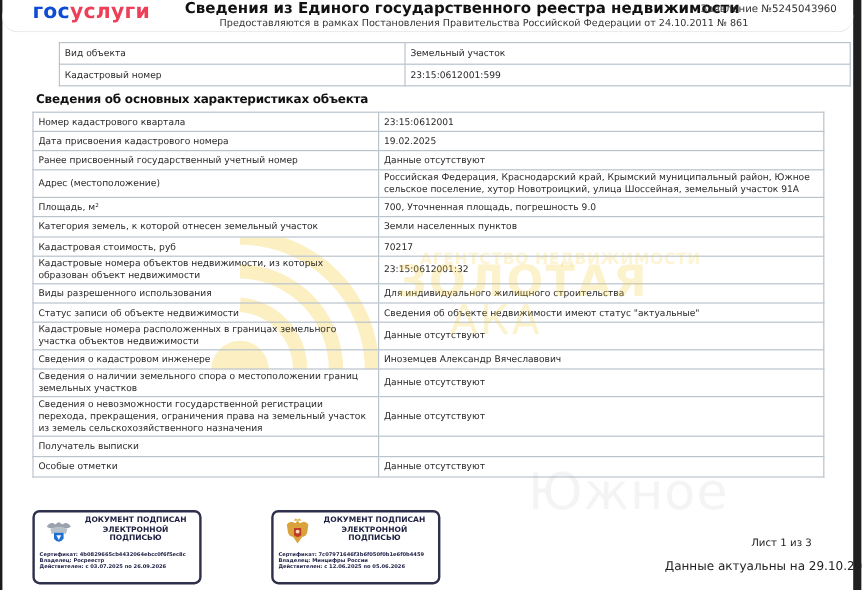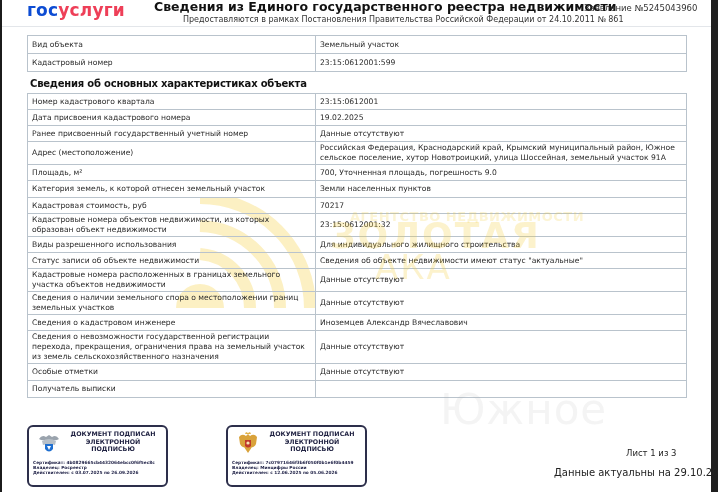--- a/index.html
+++ b/index.html
@@ -5,32 +5,32 @@
   html, body { margin: 0; padding: 0; }
   body {
     width: 718px; height: 492px; overflow: hidden; position: relative;
     background: #ffffff;
     font-family: "DejaVu Sans", sans-serif;
     color: #222;
   }
   .left-edge { position: absolute; left: 0; top: 0; width: 2px; height: 492px; background: #1b1b1b; }
   .right-strip { position: absolute; right: 0; top: 0; width: 7px; height: 492px; background: #1f1f1f; }
 
-  .header { position: absolute; left: 2px; top: 0; width: 709px; height: 26px; background: #fff; border-bottom: 1px solid #e3e6ea; }
+  .header { position: absolute; left: 2px; top: 0; width: 709px; height: 26px; background: #fff; border-bottom: 1px solid #e3e6ea; border-radius: 13px; }
   .logo { position: absolute; left: 25px; top: 0px; font-size: 17px; font-weight: bold; letter-spacing: 0.2px; font-family: "DejaVu Sans", sans-serif; }
   .logo .gos { color: #0d4cd3; }
   .logo .uslugi { color: #ee3f58; }
   .doc-title { position: absolute; left: 152px; top: -1px; font-size: 12.5px; font-weight: bold; color: #111; font-family: "DejaVu Sans", sans-serif; white-space: nowrap; }
   .doc-subtitle { position: absolute; left: 153px; top: 15px; font-size: 8px; color: #333; white-space: nowrap; padding-left: 28px; }
   .application-no { position: absolute; left: 582px; top: 3px; font-size: 8.5px; color: #333; white-space: nowrap; }
 
   table.info { position: absolute; left: 27px; border-collapse: collapse; width: 660px; font-size: 7.6px; color: #2a2a2a; }
   table.info td { border: 1px solid #b9c3cc; padding: 1px 4px; vertical-align: middle; line-height: 10px; }
   table.info td.k { width: 279px; }
-  table.top { top: 35px; }
+  table.top { top: 35px; margin-left: 22px; }
   table.top td { height: 15px; }
   table.main { top: 93px; }
 
   .section-title { position: absolute; left: 30px; top: 78px; font-size: 10px; font-weight: bold; color: #111; letter-spacing: -0.2px; white-space: nowrap; }
 
   .watermark { position: absolute; pointer-events: none; }
   .wm-arcs { left: 150px; top: 198px; width: 170px; height: 110px; }
   .wm-text1 { left: 350px; top: 209px; font-size: 13px; font-weight: bold; color: rgba(240, 205, 60, 0.22); letter-spacing: 0.5px; white-space: nowrap; }
   .wm-text2 { left: 330px; top: 218px; font-size: 36px; font-weight: bold; color: rgba(245, 205, 50, 0.25); letter-spacing: 2px; white-space: nowrap; line-height: 36px; }
   .wm-text3 { left: 375px; top: 250px; font-size: 34px; font-weight: normal; color: rgba(245, 205, 50, 0.25); letter-spacing: 2px; white-space: nowrap; line-height: 34px; }
@@ -125,39 +125,39 @@
       <td>Для индивидуального жилищного строительства</td>
     </tr>
     <tr style="height:16px">
       <td class="k">Статус записи об объекте недвижимости</td>
       <td>Сведения об объекте недвижимости имеют статус "актуальные"</td>
     </tr>
     <tr style="height:22px">
       <td class="k">Кадастровые номера расположенных в границах земельного участка объектов недвижимости</td>
       <td>Данные отсутствуют</td>
     </tr>
+    <tr style="height:16px">
+      <td class="k">Сведения о кадастровом инженере</td>
+      <td>Иноземцев Александр Вячеславович</td>
+    </tr>
     <tr style="height:22px">
       <td class="k">Сведения о наличии земельного спора о местоположении границ земельных участков</td>
       <td>Данные отсутствуют</td>
-    </tr>
-    <tr style="height:16px">
-      <td class="k">Сведения о кадастровом инженере</td>
-      <td>Иноземцев Александр Вячеславович</td>
     </tr>
     <tr style="height:32px">
       <td class="k">Сведения о невозможности государственной регистрации перехода, прекращения, ограничения права на земельный участок из земель сельскохозяйственного назначения</td>
       <td>Данные отсутствуют</td>
     </tr>
     <tr style="height:17px">
+      <td class="k">Получатель выписки</td>
+      <td></td>
+    </tr>
+    <tr style="height:17px">
       <td class="k">Особые отметки</td>
       <td>Данные отсутствуют</td>
-    </tr>
-    <tr style="height:17px">
-      <td class="k">Получатель выписки</td>
-      <td></td>
     </tr>
   </tbody>
 </table>
 
 <div class="watermark wm-text1">АГЕНТСТВО НЕДВИЖИМОСТИ</div>
 <div class="watermark wm-text2">ЗОЛОТАЯ</div>
 <div class="watermark wm-text3">АКА</div>
 <div class="watermark wm-cian">Южное</div>
 
 <div class="stamp stamp-1">

